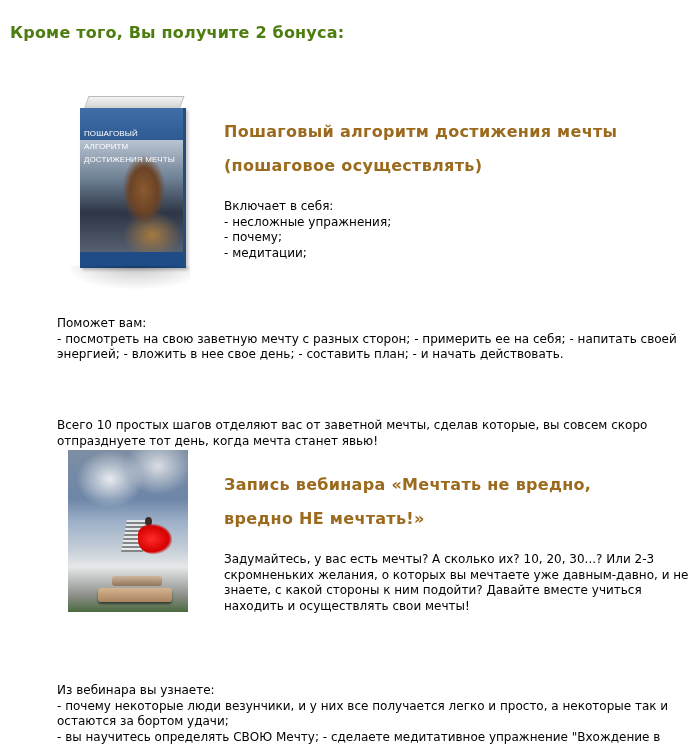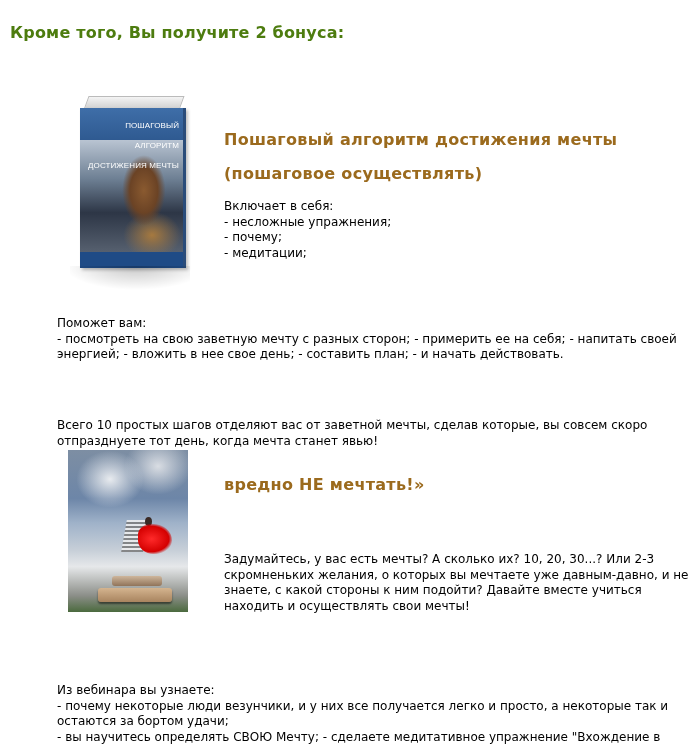--- a/index.html
+++ b/index.html
@@ -31,34 +31,34 @@
       position: absolute; left: 0; top: 32px; width: 100%; height: 112px;
       background:
         radial-gradient(ellipse 30% 45% at 62% 45%, #8a5a30 0%, #6b4325 45%, rgba(0,0,0,0) 70%),
         radial-gradient(ellipse 40% 30% at 70% 85%, #a6793f 0%, rgba(0,0,0,0) 70%),
         linear-gradient(#b9c4d2 0%, #6d7f93 35%, #2d3646 65%, #56606f 100%);
     }
     .book .cover-base {
       position: absolute; left: 0; bottom: 0; width: 100%; height: 16px; background: #1f4b86;
     }
     .book .cover-title {
-      position: absolute; left: 4px; right: 4px; top: 8px;
+      position: absolute; left: 4px; right: 4px; top: 19px;
       font-family: "Liberation Sans", sans-serif;
-      font-size: 8px; color: #fff; text-align: right; line-height: 20px; letter-spacing: 0.1px;
+      font-size: 8px; color: #fff; text-align: left; line-height: 13px; letter-spacing: 0.1px;
     }
     .book .shadow {
       position: absolute; left: 4px; top: 170px; width: 120px; height: 30px;
       background: radial-gradient(ellipse 60% 80% at 55% 0%, rgba(0,0,0,0.22), rgba(0,0,0,0));
     }
 
     .bonus-title {
       position: absolute; left: 224px; font-size: 16px; font-weight: bold;
       color: #9b6a1d; line-height: 34px; letter-spacing: 0.3px;
     }
-    .b1-title { top: 115px; width: 468px; margin-top: 8px; }
+    .b1-title { top: 115px; width: 468px; }
     .b2-title { top: 468px; width: 468px; }
 
     .block { position: absolute; font-size: 12px; line-height: 15.5px; }
     .block b, .block .bold { font-weight: normal; }
     .includes { left: 224px; top: 199px; width: 300px; }
     .helps { left: 57px; top: 316px; width: 630px; }
     .steps { left: 57px; top: 394px; width: 630px; margin-top: 24px; }
     .webinar-desc { left: 224px; top: 552px; width: 468px; }
     .learn { left: 57px; top: 655px; width: 630px; margin-top: 28px; }
 
@@ -134,20 +134,21 @@
 
 <div class="webinar-img">
   <div class="stairs"></div>
   <div class="head"></div>
   <div class="dress"></div>
   <div class="platform2"></div>
   <div class="platform"></div>
 </div>
 
 <div class="bonus-title b2-title">
+  <div>Запись вебинара «Мечтать не вредно,</div>
   <div>вредно НЕ мечтать!»</div>
 </div>
 
 <div class="block webinar-desc">Задумайтесь, у вас есть мечты? А сколько их? 10, 20, 30...? Или 2-3 скромненьких желания, о которых вы мечтаете уже давным-давно, и не знаете, с какой стороны к ним подойти? Давайте вместе учиться находить и осуществлять свои мечты!</div>
 
 <div class="block learn">
   <div class="bold">Из вебинара вы узнаете:</div>
   <div>- почему некоторые люди везунчики, и у них все получается легко и просто, а некоторые так и остаются за бортом удачи;</div>
   <div>- вы научитесь определять СВОЮ Мечту; - сделаете медитативное упражнение "Вхождение в поток везения".</div>
 </div>

